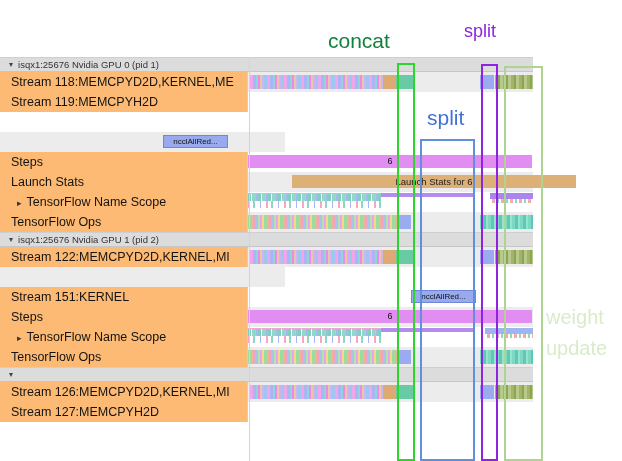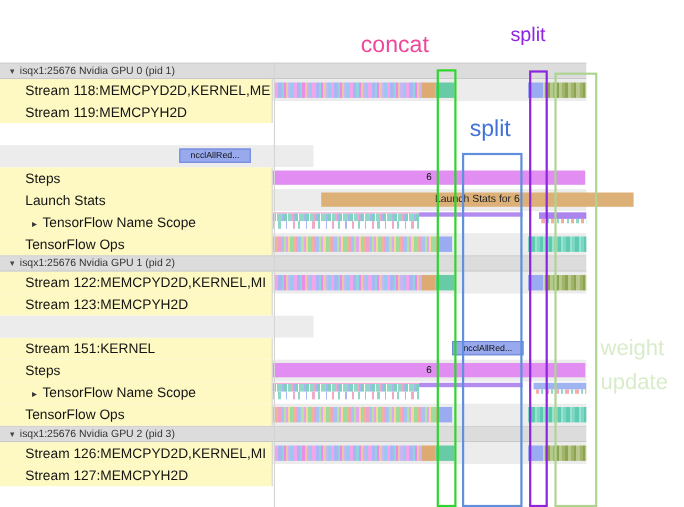--- a/index.html
+++ b/index.html
@@ -9,22 +9,22 @@
   }
   .rows{position:absolute;left:0;top:57px;width:533px;}
   .row-header{
     display:flex;align-items:center;height:15px;width:533px;background:#dcdcdc;
     border-top:1px solid #cfcfcf;border-bottom:1px solid #c6c6c6;box-sizing:border-box;
     font-size:9.5px;color:#333;
   }
   .row-header .tri{margin:0 5px 0 9px;font-size:8px;color:#444;}
   .row{display:flex;height:20px;width:533px;}
   .cell-label{
-    width:248px;box-sizing:border-box;background:#fef9c3;border-right:1px solid #cfcfcf;
-    font-size:12.5px;color:#141414;line-height:20px;padding-left:23px;
+    width:248px;box-sizing:border-box;background:#fdba74;border-right:1px solid #cfcfcf;
+    font-size:12.5px;color:#141414;line-height:20px;padding-left:11px;
     white-space:nowrap;overflow:hidden;flex:none;
   }
   .cell-label .tri{font-size:9px;color:#333;margin:0 5px 0 6px;}
   .cell-timeline{position:relative;width:285px;flex:none;background:#fff;}
   .cell-timeline.alt{background:#ececec;}
   .seg{position:absolute;top:3px;height:14px;}
   .stripes-main{background:repeating-linear-gradient(90deg,#f0a6ea 0 3px,#aab6f4 3px 6px,#8ed5dd 6px 8px,#ee8ae8 8px 10px,#e9c6a6 10px 12px,#c9b6f2 12px 14px,#9fc6f0 14px 17px);}
   .stripes-olive{background:repeating-linear-gradient(90deg,#a2b469 0 3px,#8da455 3px 5px,#b9c98c 5px 8px);}
   .stripes-ops{background:repeating-linear-gradient(90deg,#9ddc9d 0 3px,#f2b392 3px 5px,#f0a2c8 5px 7px,#a9c3f0 7px 10px,#b7e3a0 10px 12px,#e2a8ee 12px 14px,#f6d49a 14px 16px);}
   .stripes-tealr{background:repeating-linear-gradient(90deg,#7bd9c3 0 3px,#5fc9b1 3px 6px,#97e3d1 6px 8px);}
@@ -125,24 +125,20 @@
         <div class="cell-label">Stream 122:MEMCPYD2D,KERNEL,MI</div>
         <div class="cell-timeline alt">
           <div class="seg stripes-main" style="left: 2px; width: 133px;"></div>
           <div class="seg solid-orange" style="left: 135px; width: 13px;"></div>
           <div class="seg solid-teal" style="left: 148px; width: 17px;"></div>
           <div class="seg solid-lav" style="left: 232px; width: 14px;"></div>
           <div class="seg stripes-olive" style="left: 247px; width: 38px;"></div>
         </div>
       </div>
       <div class="row">
-        <div class="cell-label">Stream 123:MEMCPYH2D</div>
-        <div class="cell-timeline"></div>
-      </div>
-      <div class="row">
         <div class="cell-timeline alt"></div>
       </div>
       <div class="row">
         <div class="cell-label">Stream 151:KERNEL</div>
         <div class="cell-timeline">
           <div class="seg bar-nccl" style="left: 163px; width: 65px;">ncclAllRed...</div>
         </div>
       </div>
       <div class="row">
         <div class="cell-label">Steps</div>
@@ -163,21 +159,20 @@
       <div class="row">
         <div class="cell-label">TensorFlow Ops</div>
         <div class="cell-timeline alt">
           <div class="seg stripes-ops" style="left: 0px; width: 150px;"></div>
           <div class="seg solid-lav" style="left: 150px; width: 13px;"></div>
           <div class="seg stripes-tealr" style="left: 232px; width: 53px;"></div>
         </div>
       </div>
       <div class="row-header">
         <span class="tri">▾</span>
-        <span>isqx1:25676 Nvidia GPU 2 (pid 3)</span>
       </div>
       <div class="row">
         <div class="cell-label">Stream 126:MEMCPYD2D,KERNEL,MI</div>
         <div class="cell-timeline alt">
           <div class="seg stripes-main" style="left: 2px; width: 133px;"></div>
           <div class="seg solid-orange" style="left: 135px; width: 13px;"></div>
           <div class="seg solid-teal" style="left: 148px; width: 17px;"></div>
           <div class="seg solid-lav" style="left: 232px; width: 14px;"></div>
           <div class="seg stripes-olive" style="left: 247px; width: 38px;"></div>
         </div>
@@ -188,18 +183,18 @@
       </div>
     </div>
 
   <div class="vline"></div>
 
   <div class="rect rect-green" style="border-color: rgb(46, 213, 46);"></div>
   <div class="rect rect-blue" style="border-color: rgb(96, 144, 220);"></div>
   <div class="rect rect-purple" style="border-color: rgb(140, 36, 224);"></div>
   <div class="rect rect-lgreen" style="border-color: rgb(174, 212, 146);"></div>
 
-  <div class="ann txt-concat" style="color: #ec4899;">concat</div>
+  <div class="ann txt-concat" style="color: #15803d;">concat</div>
   <div class="ann txt-split" style="color: rgb(140, 36, 224);">split</div>
   <div class="ann txt-nccl" style="color: rgb(67, 114, 214);">split</div>
   <div class="ann txt-weight" style="color: rgb(217, 236, 202);">weight update</div>
 
 </div>
 
 </body></html>

